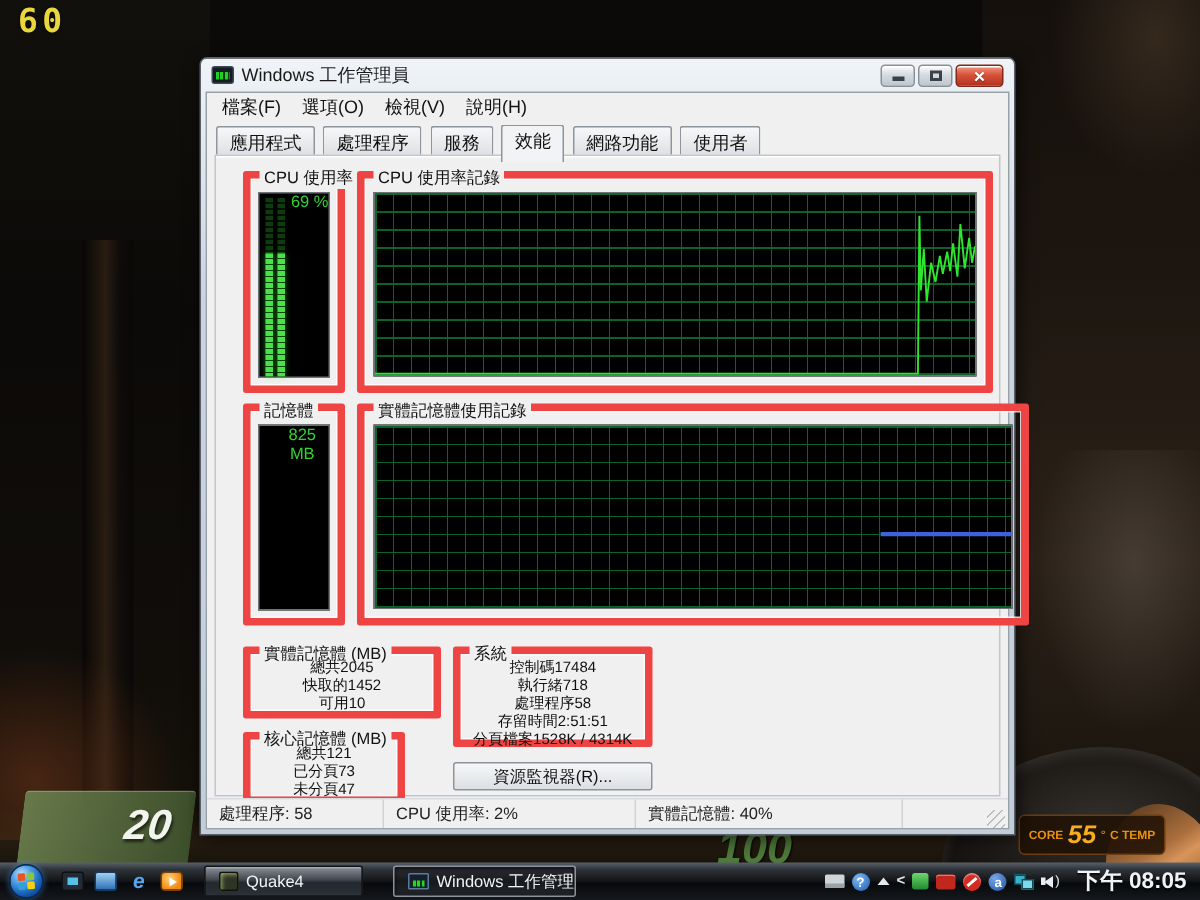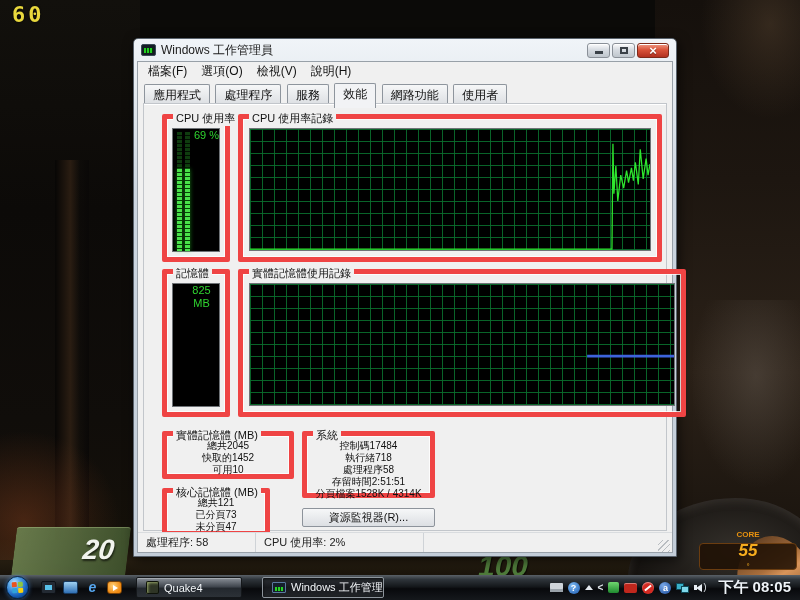--- a/index.html
+++ b/index.html
@@ -41,23 +41,23 @@
     font-style:italic;font-size:28px;text-shadow:1px 2px 2px rgba(0,0,0,.6);}
   .ammo100{position:absolute;left:478px;top:549px;color:#4e7a3a;font-weight:bold;
     font-style:italic;font-size:30px;text-shadow:1px 1px 1px rgba(0,0,0,.6);}
 
   .gun-body{position:absolute;left:628px;top:498px;width:195px;height:115px;
     background:radial-gradient(ellipse at 55% 45%,#34302b,#181512 65%,#0c0a08);
     border-radius:55% 45% 0 0 / 70% 55% 0 0;box-shadow:inset 0 4px 8px rgba(160,150,140,.18);}
   .gun-barrel{position:absolute;left:738px;top:538px;width:72px;height:72px;
     background:linear-gradient(115deg,#52351d,#a96e3c 42%,#d8945a 55%,#6e431f);
     border-radius:45% 55% 50% 50%;transform:rotate(32deg);}
-  .gun-hud{position:absolute;left:699px;top:543px;width:98px;height:27px;
+  .gun-hud{position:absolute;left:679px;top:543px;width:98px;height:27px;
     background:rgba(32,17,4,.88);border:1px solid #6b3d10;border-radius:4px;
-    display:flex;align-items:center;justify-content:center;gap:3px;flex-direction:column;}
+    display:flex;align-items:center;justify-content:center;gap:3px;}
   .gun-hud .core{color:#e8920f;font-size:8px;font-weight:bold;}
   .gun-hud .temp{color:#f6ad1e;font-size:17px;font-weight:bold;font-style:italic;line-height:1;}
   .gun-hud .deg{color:#f6ad1e;font-size:8px;vertical-align:top;}
   .gun-hud .unit{color:#e8920f;font-size:8px;font-weight:bold;}
 
   
   .tm-window{position:absolute;left:133px;top:38px;width:544px;height:519px;
     border:1px solid #59626c;border-radius:5px 5px 0 0;
     background:linear-gradient(#f0f4f8,#ccd5df 30%,#c3cdd8);
     box-shadow:2px 3px 12px rgba(0,0,0,.6);padding:0 3px 3px;}
@@ -383,20 +383,21 @@
               </div>
           </div>
         </div>
 
         <button class="rm-btn">資源監視器(R)...</button>
       </div>
 
       <div class="statusbar">
         <div class="sb-pane sb-1">處理程序: 58</div>
         <div class="sb-pane sb-2">CPU 使用率: 2%</div>
+        <div class="sb-pane sb-3">實體記憶體: 40%</div>
         <div class="sb-fill"></div>
         <div class="sb-grip"></div>
       </div>
     </div>
   </div>
 
   <div class="taskbar">
     <div class="orb">
       <div class="orb-flag">
         <i class="of-r"></i>

